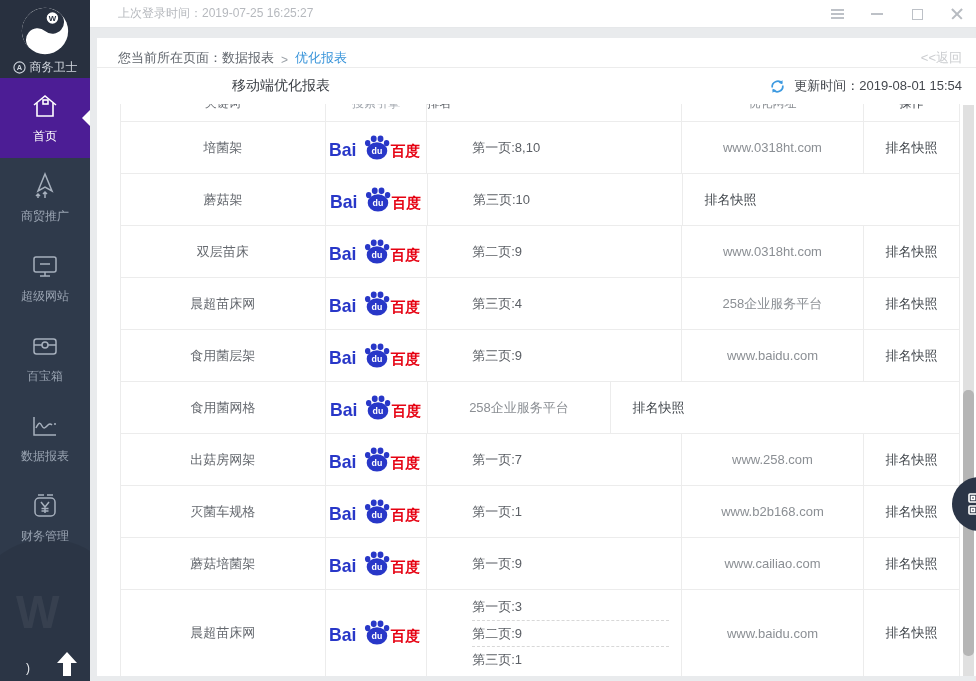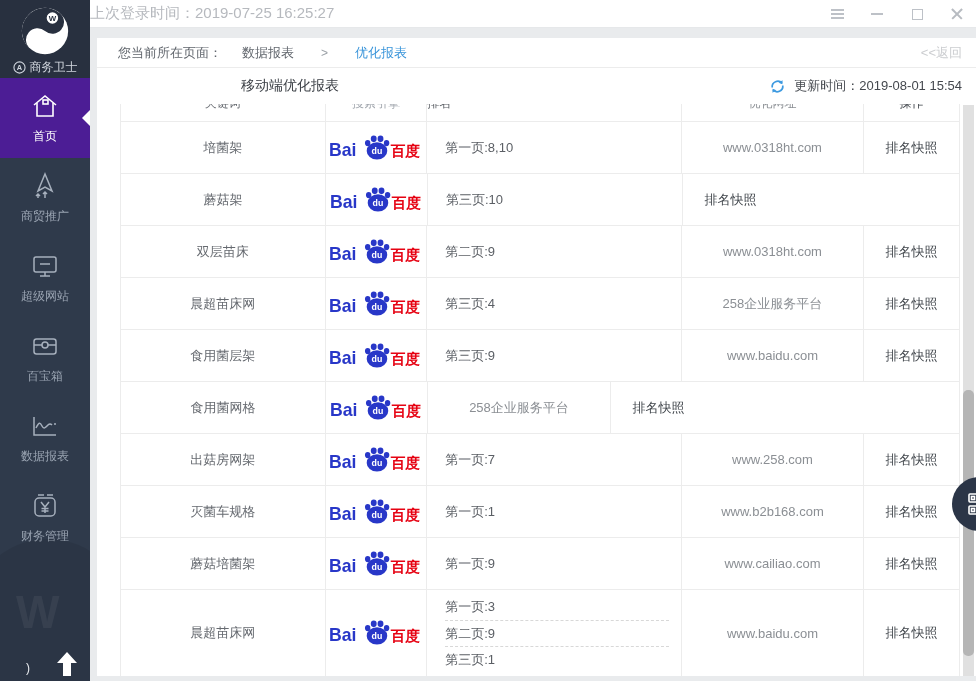--- a/index.html
+++ b/index.html
@@ -19,65 +19,65 @@
       border-top:8px solid transparent; border-bottom:8px solid transparent; border-right:8px solid #ffffff; }
   .nav-icon { width:30px; height:30px; }
   .wm-circle { position:absolute; left:-32px; bottom:-18px; width:160px; height:160px; border-radius:50%; background:rgba(0,0,0,0.08); }
   .wm-w { position:absolute; left:16px; bottom:42px; font-size:46px; font-weight:bold; color:rgba(255,255,255,0.06); }
   .sb-footer-char { position:absolute; left:26px; bottom:6px; color:#e8ebef; font-size:12px; }
   .scroll-top { position:absolute; right:12px; bottom:4px; cursor:pointer; }
 
   
   .main { position:absolute; left:90px; top:0; right:0; bottom:0; background:#e9ebed; }
   .titlebar { position:absolute; left:0; top:0; right:0; height:28px; background:#ffffff; border-bottom:1px solid #e6e8ea; display:flex; align-items:center; }
-  .last-login { font-size:15px; color:#b6b9be; }
+  .last-login { margin-left:28px; font-size:12px; color:#b6b9be; }
   .win-btns { position:absolute; right:6px; top:0; height:28px; display:flex; align-items:center; gap:26px; padding-right:6px; }
   .wb { width:14px; height:14px; display:flex; align-items:center; justify-content:center; cursor:pointer; position:relative; }
   .hamburger, .hamburger::before, .hamburger::after { width:13px; height:2px; background:#bdc1c7; display:block; }
   .hamburger { position:relative; }
   .hamburger::before { content:""; position:absolute; top:-4px; left:0; }
   .hamburger::after { content:""; position:absolute; top:4px; left:0; }
   .minimize { width:12px; height:2px; background:#bdc1c7; }
   .maximize { width:11px; height:11px; border:1.5px solid #bdc1c7; }
   .close-x { position:relative; width:12px; height:12px; }
   .close-x::before,.close-x::after { content:""; position:absolute; left:-1px; top:5px; width:14px; height:1.6px; background:#b7bbc1; }
   .close-x::before { transform:rotate(45deg); }
   .close-x::after { transform:rotate(-45deg); }
 
   .panel { position:absolute; left:7px; top:38px; right:0; bottom:5px; background:#ffffff; overflow:hidden; }
 
-  .breadcrumb-row { position:absolute; left:0; top:0; right:0; height:30px; display:flex; align-items:center; padding:0 14px 0 21px; border-bottom:1px solid #ececec; font-size:13px;gap:20px; }
+  .breadcrumb-row { position:absolute; left:0; top:0; right:0; height:30px; display:flex; align-items:flex-end; padding:0 14px 0 21px; border-bottom:1px solid #ececec; font-size:13px; }
   .bc-text { color:#61666d; }
   .bc-sep { color:#9aa0a6; margin:0 7px; font-size:12px; }
   .bc-current { color:#3a95da; }
   .back-link { margin-left:auto; color:#cbcdd0; font-size:13px; cursor:pointer; }
 
   .tab-row { position:absolute; left:0; top:30px; right:0; height:36px; }
   .tab { position:absolute; bottom:0; height:36px; line-height:34px; font-size:14px; color:#3c4046; cursor:pointer; }
   .tab-pc { left:21px; }
-  .tab-mobile { left:144px; }
+  .tab-mobile { left:135px; }
   .tab.active { color:#3a95da; border-bottom:2px solid #3a95da; }
   .update-area { position:absolute; right:14px; top:0; height:36px; display:flex; align-items:center; gap:8px; font-size:13px; color:#44484e; }
 
   
   .table { position:absolute; left:23px; top:66px; width:840px; border-left:1px solid #ececec; border-right:1px solid #ececec; }
   .thead { height:17px; overflow:hidden; display:flex; }
   .th { font-size:12px; color:#a3a8af; display:flex; align-items:flex-start; justify-content:center; }
   .th span { display:block; transform:translateY(-9px); }
   .tr { display:flex; height:52px; border-top:1px solid #ececec; }
   .tr.tall { height:87px; }
   .td { display:flex; align-items:center; justify-content:center; font-size:13px; }
   .c1 { width:205px; color:#666a70; }
   .c2 { width:102px; }
   .c3 { width:255px; flex-direction:column; align-items:stretch; justify-content:center; padding:0 12px 0 18px; color:#5b5f65; }
   .c4 { width:183px; color:#8b8f94; }
   .c5 { width:95px; color:#3f444a; cursor:pointer; }
   .th.c1,.th.c2,.th.c3,.th.c4 , .td.c1,.td.c2,.td.c3,.td.c4 { border-right:1px solid #ececec; }
   .th.c3 { justify-content:center; padding:0; }
-  .rank-line { height:26px; line-height:26px; }
+  .rank-line { height:26px; line-height:26px;margin-left:27px; }
   .tall .rank-line + .rank-line { border-top:1px dashed #d8d8d8; }
   .baidu-logo { display:block; }
 
   .scrollbar { position:absolute; left:866px; top:67px; bottom:0; width:11px; background:#e0e0e0; z-index:3; }
   .scroll-thumb { position:absolute; left:0; top:285px; width:11px; height:266px; background:#b5b5b5; border-radius:5px; cursor:pointer; }
 
   .qr-float { position:absolute; left:855px; top:439px; width:54px; height:54px; border-radius:50%; background:#2b3547; z-index:4; display:flex; align-items:center; justify-content:center; cursor:pointer; }
 </style>
 </head>
 <body>

